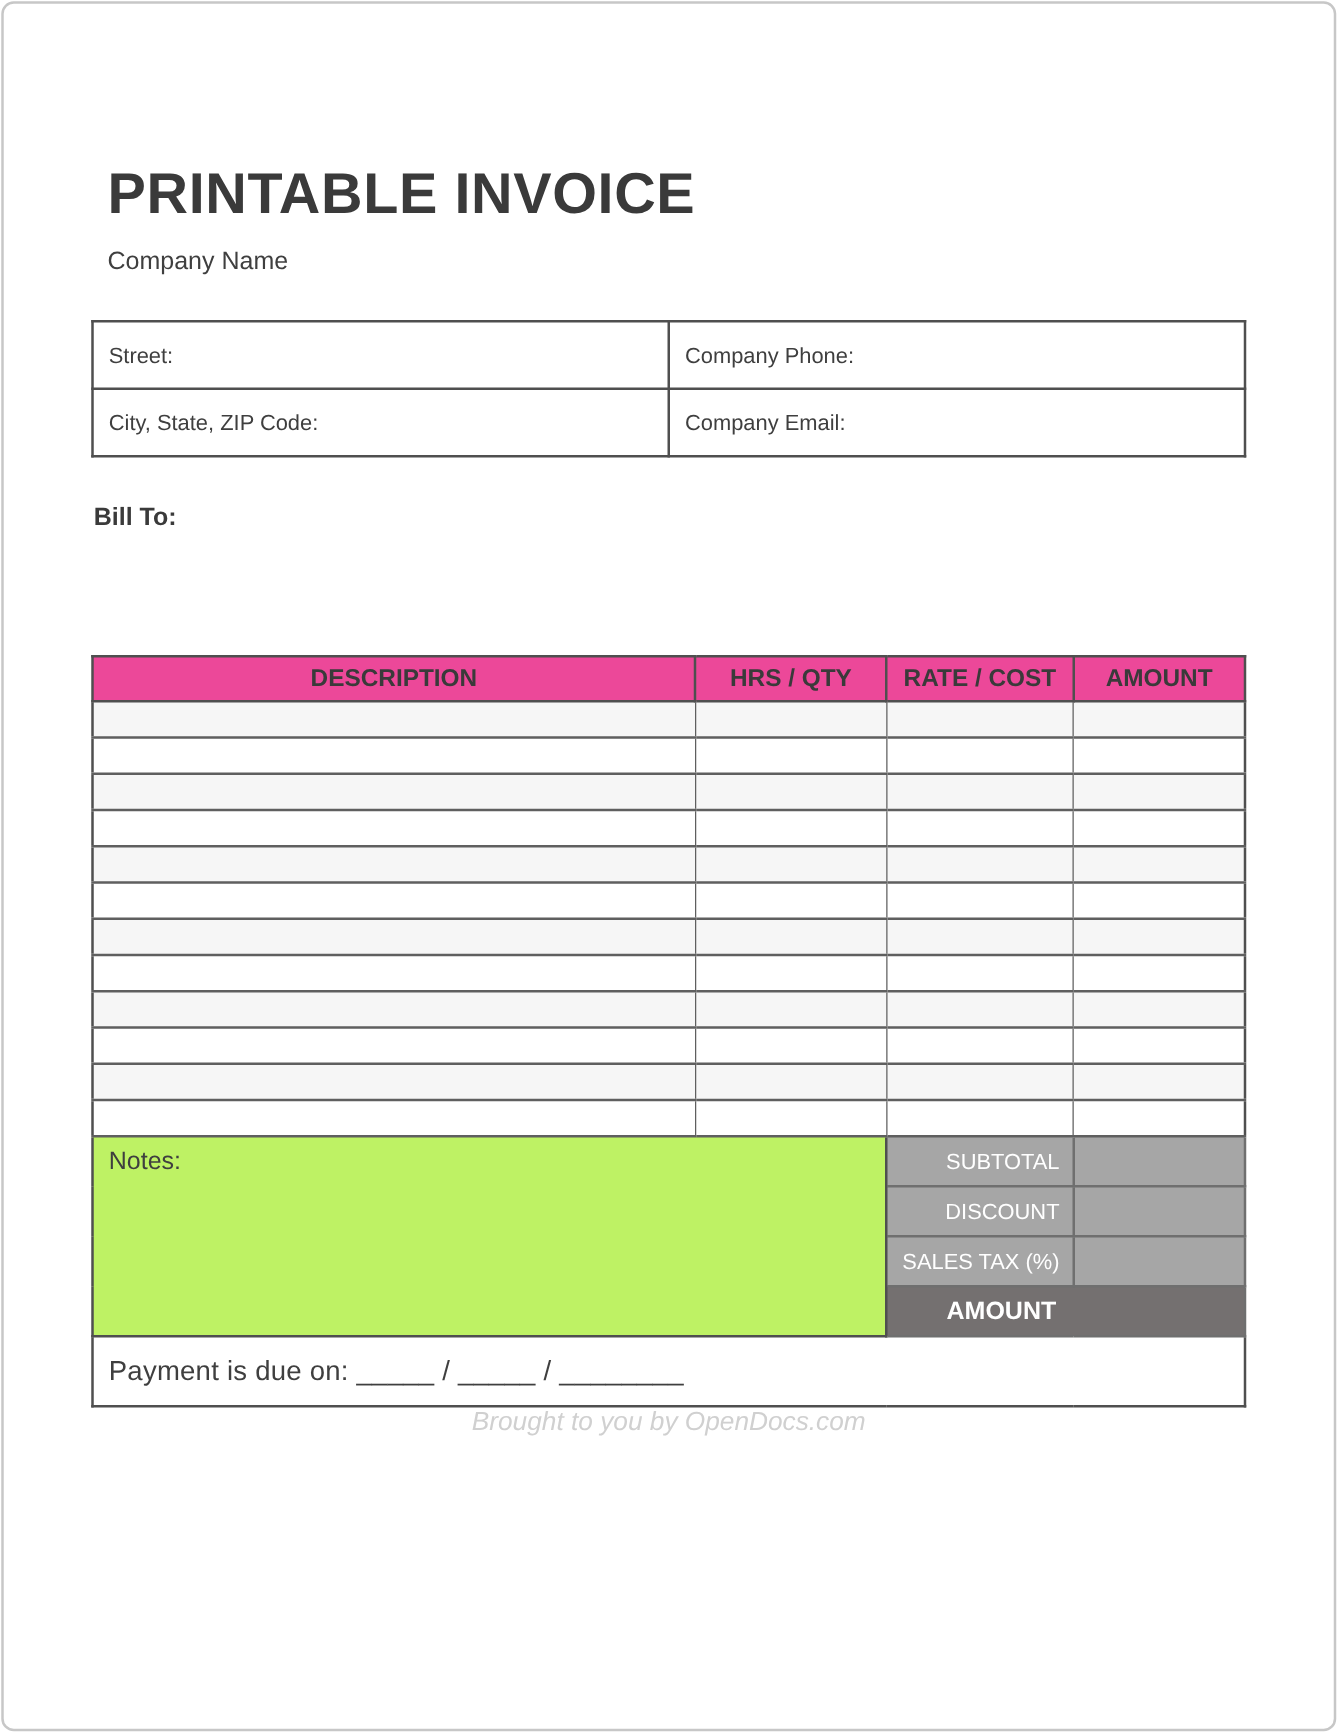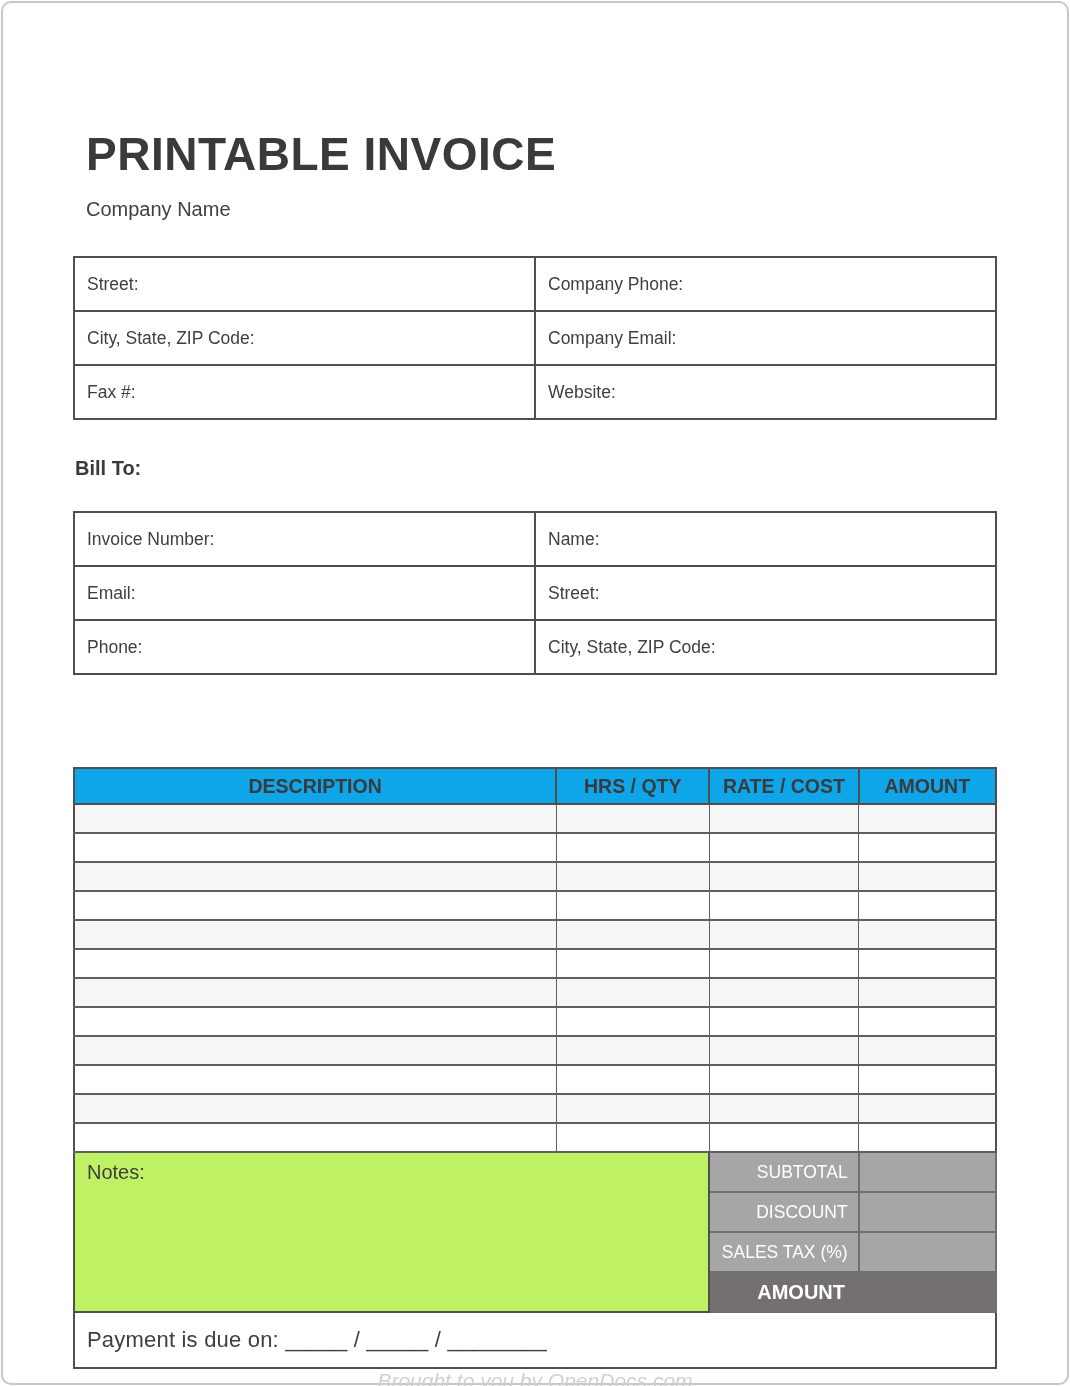--- a/index.html
+++ b/index.html
@@ -53,21 +53,21 @@
     font-size:20px;line-height:36px;font-weight:700;color:var(--title);
   }
 
   table.items{
     width:100%;border-collapse:collapse;table-layout:fixed;
     margin-top:92px;border:2.5px solid var(--table_border);
   }
   table.items th{
     height:36px;border:2px solid var(--table_border);
     font-size:19.5px;font-weight:700;color:var(--title);
-    text-align:center;background:#0ea5e9;padding:0;
+    text-align:center;background:#ec4899;padding:0;
   }
   table.items td.cell{
     height:29px;
     border-top:2px solid var(--inner_border);
     border-bottom:2px solid var(--inner_border);
     border-left:1.5px solid var(--inner_border);
     border-right:1.5px solid var(--inner_border);
     padding:0;background:#fff;
   }
   tbody.items-body tr:nth-child(odd) td.cell{background:var(--stripe);}
@@ -115,45 +115,25 @@
   <table class="info first">
     <tbody>
       <tr>
         <td>Street:</td>
         <td>Company Phone:</td>
       </tr>
       <tr>
         <td>City, State, ZIP Code:</td>
         <td>Company Email:</td>
       </tr>
-      <tr>
-        <td>Fax #:</td>
-        <td>Website:</td>
-      </tr>
     </tbody>
   </table>
 
   <h2 class="bill-to">Bill To:</h2>
 
-  <table class="info second">
-    <tbody>
-      <tr>
-        <td>Invoice Number:</td>
-        <td>Name:</td>
-      </tr>
-      <tr>
-        <td>Email:</td>
-        <td>Street:</td>
-      </tr>
-      <tr>
-        <td>Phone:</td>
-        <td>City, State, ZIP Code:</td>
-      </tr>
-    </tbody>
-  </table>
 
   <table class="items">
     <colgroup>
       <col style="width:52.3%">
         <col style="width:16.6%">
         <col style="width:16.2%">
         <col style="width:14.9%">
     </colgroup>
     <thead>
       <tr>

